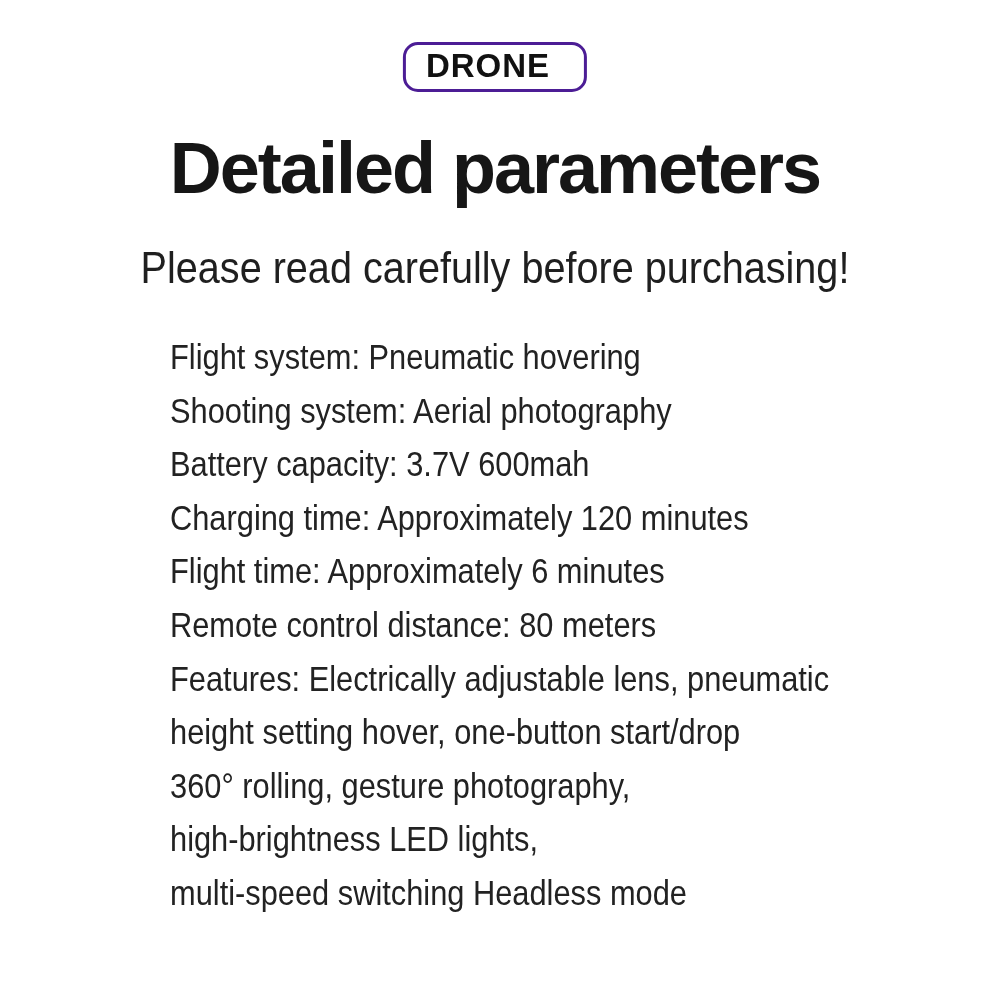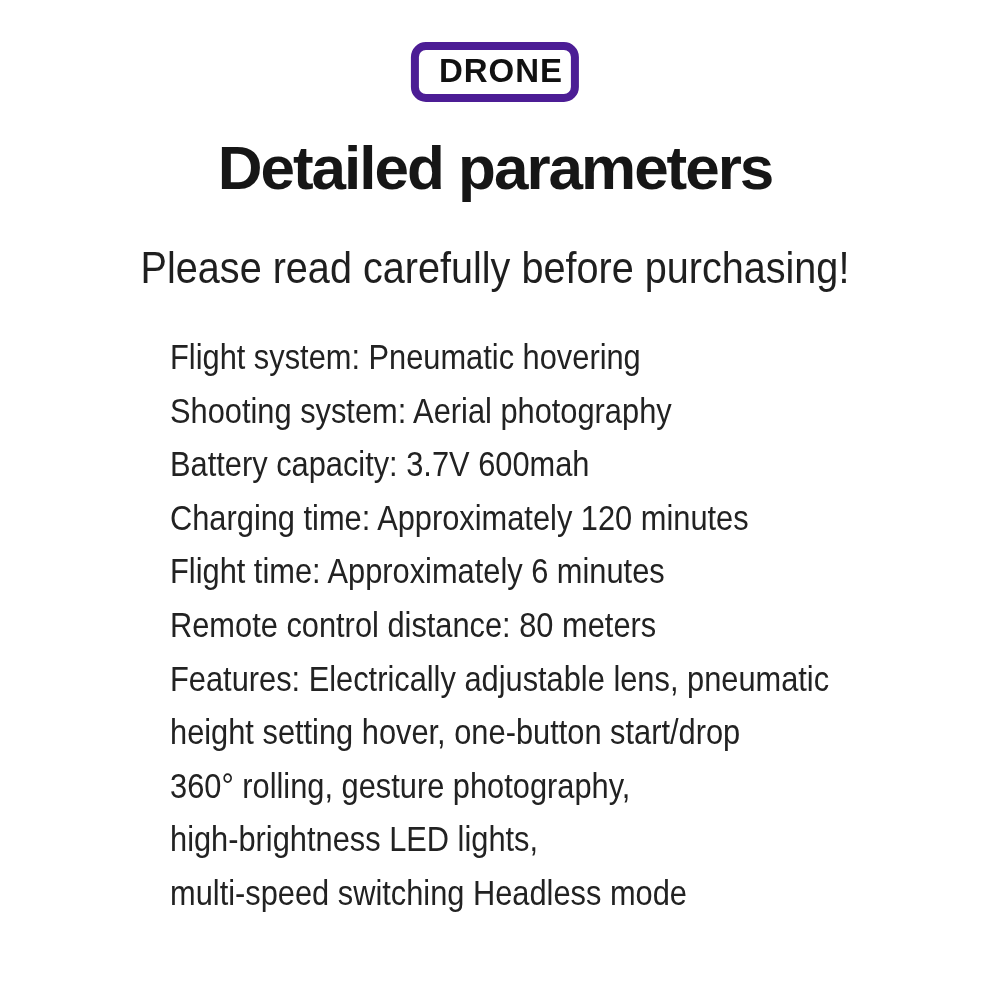--- a/index.html
+++ b/index.html
@@ -8,35 +8,35 @@
     background: #ffffff;
     font-family: "Liberation Sans", sans-serif;
     color: #1a1a1a;
     position: relative;
     overflow: hidden;
   }
   .badge {
     position: absolute;
     top: 42px; left: 50%;
     transform: translateX(-50%);
-    border: 8px solid #4c1d95;
+    border: 3px solid #4c1d95;
     border-radius: 15px;
-    padding: 2px 8px 4px 20px;
+    padding: 2px 34px 4px 20px;
     font-size: 33px;
     font-weight: bold;
     letter-spacing: 1px;
     color: #111111;
     white-space: nowrap;
   }
   .title {
     position: absolute;
     top: 118px; left: 0;
     width: 100%;
     text-align: center;
-    font-size: 62px;
+    font-size: 72px;
     line-height: 100px;
     font-weight: bold;
     letter-spacing: -2px;
     color: #161616;
     white-space: nowrap;
   }
   .subtitle {
     position: absolute;
     top: 240px; left: 0;
     width: 100%;

